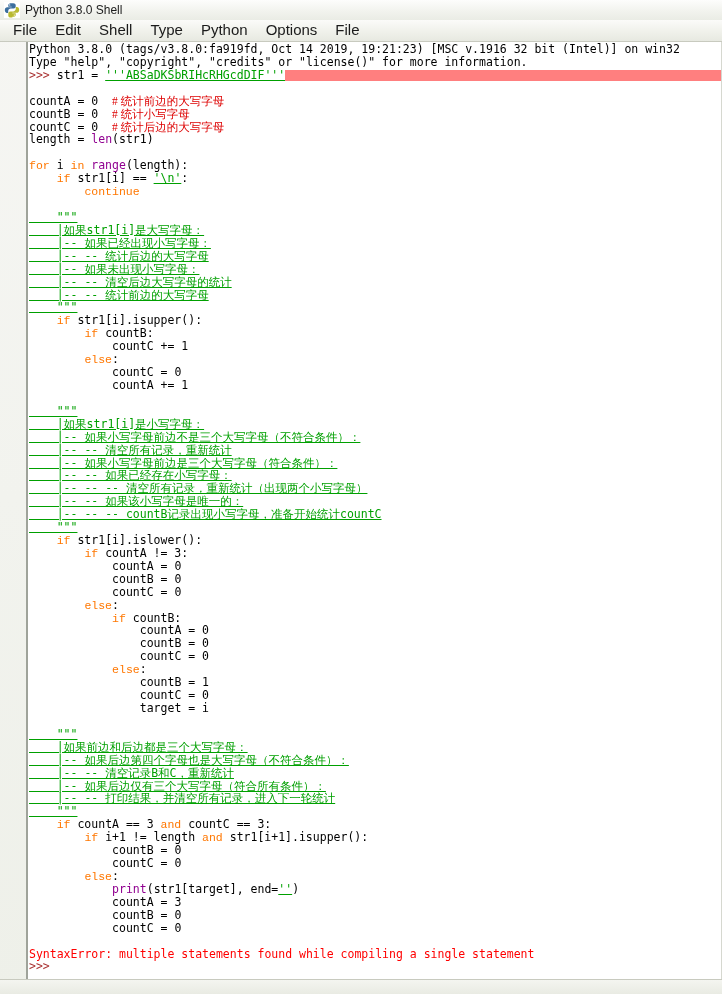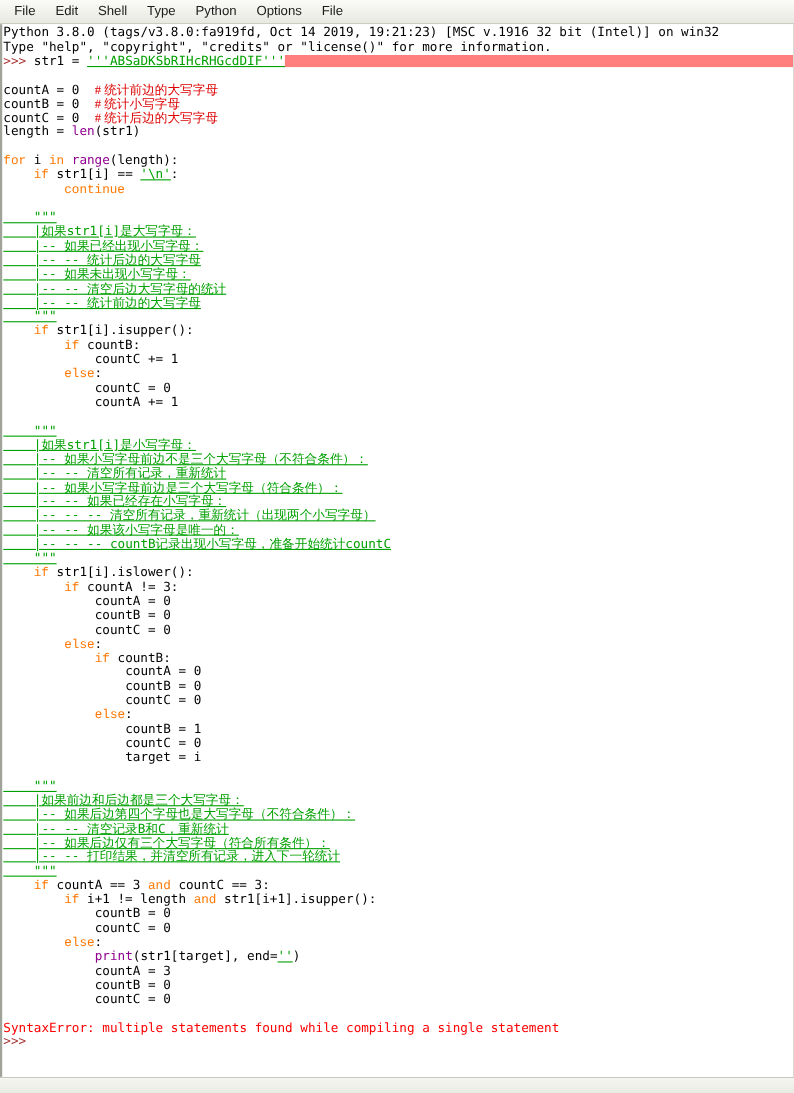--- a/index.html
+++ b/index.html
@@ -52,37 +52,38 @@
     height: 21px;
     display: flex;
     align-items: center;
     background: linear-gradient(to bottom, #fbfbf9 0%, #f1f2ec 50%, #e7e9e1 100%);
     border-bottom: 1px solid #c8cabf;
     padding-left: 4px;
     flex: none;
   }
   .menu-item {
     font-family: "Liberation Sans", sans-serif;
-    font-size: 12px;
+    font-size: 15px;
     color: #1b1b1b;
     padding: 2px 9px 3px 9px;
     line-height: 14px;
     white-space: nowrap;
     cursor: default;
     text-align: right;
   }
 
   
   .shell-wrap {
     flex: 1 1 auto;
     background: #ffffff;
     border-left: 2px solid #9fa39a;
     border-right: 1px solid #d6d8d0;
     position: relative;
     overflow: hidden;
+    margin-left: 26px;
   }
   .shell {
     position: absolute;
     left: 0; top: 0; right: 0; bottom: 0;
     padding: 1px 0 0 1px;
     font-family: "DejaVu Sans Mono", "Liberation Mono", monospace;
     font-size: 11.5px;
     line-height: 12.93px;
     color: #000000;
     white-space: pre;
@@ -117,20 +118,32 @@
     flex: none;
     background: linear-gradient(to bottom, #f4f5f0 0%, #e9ebe3 100%);
     border-top: 1px solid #c8cabf;
   }
 </style>
 </head>
 <body>
 
 <div id="app">
 
+  <div class="titlebar">
+    <span class="py-icon">
+      <svg width="16" height="16" viewBox="0 0 16 16">
+        <rect x="0" y="0" width="16" height="16" fill="#ffffff"></rect>
+        <path d="M7.6 1.2c-1.9 0-3.3.5-3.3 1.9v1.6h3.4v.5H3.2c-1.3 0-2.4.9-2.4 2.8 0 1.8.9 2.9 2.2 2.9h1.2V9.2c0-1.4 1.2-2.6 2.6-2.6h2.9c1.1 0 2-.9 2-2V3.1c0-1.1-1-1.9-2.5-1.9H7.6z" fill="#3b6e9e"></path>
+        <circle cx="5.7" cy="2.9" r="0.62" fill="#ffffff"></circle>
+        <path d="M8.4 14.8c1.9 0 3.3-.5 3.3-1.9v-1.6H8.3v-.5h4.5c1.3 0 2.4-.9 2.4-2.8 0-1.8-.9-2.9-2.2-2.9h-1.2v1.7c0 1.4-1.2 2.6-2.6 2.6H6.3c-1.1 0-2 .9-2 2v2.3c0 1.1 1 1.9 2.5 1.9h1.6z" fill="#b9b931"></path>
+        <circle cx="10.3" cy="13.1" r="0.62" fill="#ffffff"></circle>
+      </svg>
+    </span>
+    <span class="title-text">Python 3.8.0 Shell</span>
+  </div>
 
   <div class="menubar">
     <div class="menu-item">File</div>
     <div class="menu-item">Edit</div>
     <div class="menu-item">Shell</div>
     <div class="menu-item">Type</div>
     <div class="menu-item">Python</div>
     <div class="menu-item">Options</div>
     <div class="menu-item">File</div>
   </div>

